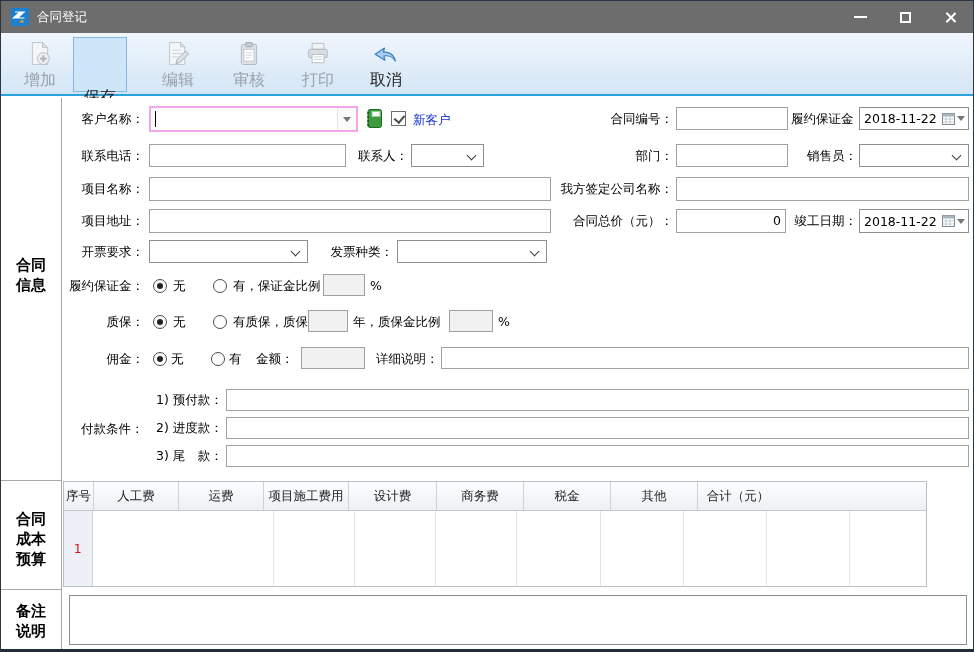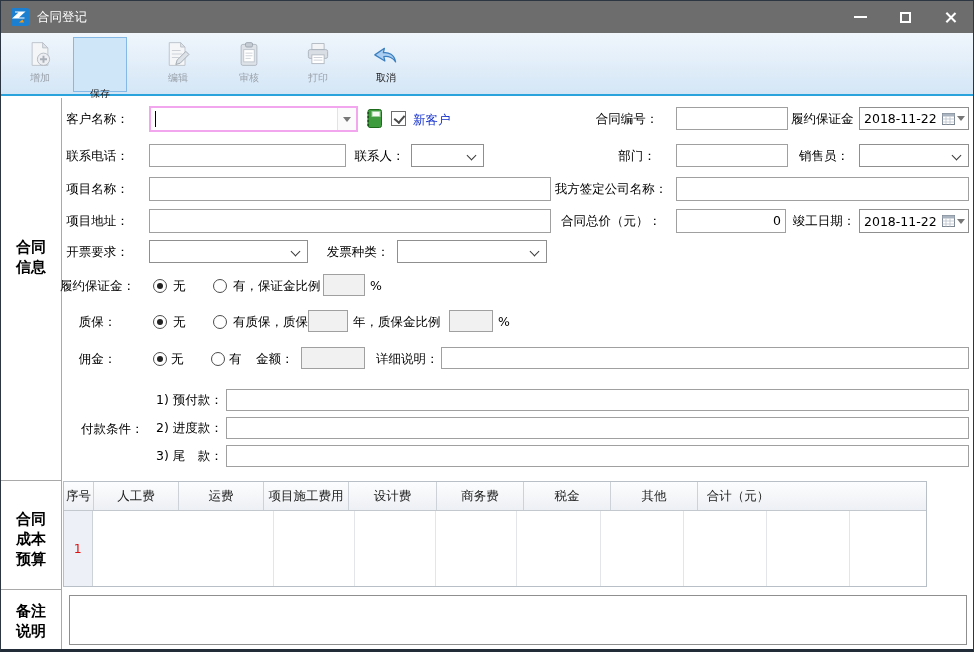--- a/index.html
+++ b/index.html
@@ -19,30 +19,30 @@
   .glyph-max { width:11px; height:11px; border:2px solid #fff; }
   .glyph-close { position:relative; width:13px; height:13px; }
   .glyph-close::before,.glyph-close::after { content:""; position:absolute; left:6px; top:0; width:1.6px; height:13px; background:#fff; }
   .glyph-close::before { transform:rotate(45deg);} .glyph-close::after { transform:rotate(-45deg);}
   
   .toolbar { position:absolute; left:0; top:32px; width:100%; height:63px;
     background:linear-gradient(#f0f6fc,#d4e6f6); border-bottom:2px solid #2aa3dc; }
   .tool-btn { position:absolute; top:4px; width:54px; height:55px; display:flex; flex-direction:column; align-items:center; justify-content:flex-start; border:1px solid transparent; }
   .tool-btn.active { background:#cfe5f8; border:1px solid #86b8e6;gap:44px; }
   .tool-btn .ticon { width:28px; height:28px; margin-top:2px; }
-  .tool-btn .tlabel { font-size:10px; margin-top:3px; color:#222; }
+  .tool-btn .tlabel { font-size:16px; margin-top:3px; color:#222; }
   .tool-btn.disabled .tlabel { color:#9aa2ab; }
   
   .main { position:absolute; left:0; top:97px; width:100%; height:555px; background:#fff; }
   .sidebar-line { position:absolute; left:60px; top:97px; width:1px; height:555px; background:#a9a9a9; }
   .sec-divider { position:absolute; left:0; width:61px; height:1px; background:#a9a9a9; }
   .side-label { position:absolute; left:0; width:60px; text-align:center; font-weight:bold; font-size:15px; line-height:20px; color:#000; word-break:break-all; padding:0 13px; }
   
   .lbl { position:absolute; font-size:12.5px; line-height:16px; white-space:nowrap; color:#000;text-align:center; }
-  .lbl-r { }
+  .lbl-r { text-align:right; }
   .tinput { position:absolute; background:#fff; border:1px solid #a0a0a0; font-size:12.5px; line-height:20px; padding:0 4px; color:#000; }
   .tinput.gray { background:#f1f1f1; }
   .tinput.num { text-align:right; }
   .sel { position:absolute; background:#fff; border:1px solid #8f8f8f; }
   .chev { position:absolute; right:8px; top:7px; width:7px; height:7px; border-right:1.6px solid #3a3a3a; border-bottom:1.6px solid #3a3a3a; transform:rotate(45deg); }
   .combo { position:absolute; border:2px solid #f2a6ee; background:#fff; display:flex; }
   .combo .caret { width:1px; height:16px; background:#000; margin:3px 0 0 4px; }
   .combo .drop { margin-left:auto; width:19px; height:100%; background:#fbfbfb; border-left:1px solid #e3e3e3; display:flex; align-items:center; justify-content:center; }
   .tri-down { width:0; height:0; border-left:4px solid transparent; border-right:4px solid transparent; border-top:5px solid #777; }
   .datef { position:absolute; background:#fff; border:1px solid #8f8f8f; display:flex; align-items:center; font-size:12.5px; padding-left:4px; }
@@ -149,21 +149,21 @@
       </svg>
       <span class="tlabel">取消</span>
     </div>
   </div>
 
   <div class="main"></div>
   <div class="sidebar-line"></div>
   <div class="sec-divider" style="top:479px"></div>
   <div class="sec-divider" style="top:588px"></div>
 
-  <div class="side-label" style="top:236px">合同信息</div>
+  <div class="side-label" style="top:254px">合同信息</div>
   <div class="side-label" style="top:508px">合同成本预算</div>
   <div class="side-label" style="top:600px">备注说明</div>
 
   <span class="lbl lbl-r" style="left:50px;top:110px;width:93px">客户名称：</span>
   <div class="combo" style="left:148px;top:105px;width:209px;height:26px">
     <span class="caret"></span>
     <span class="drop">
         <span class="tri-down"></span>
       </span>
   </div>

